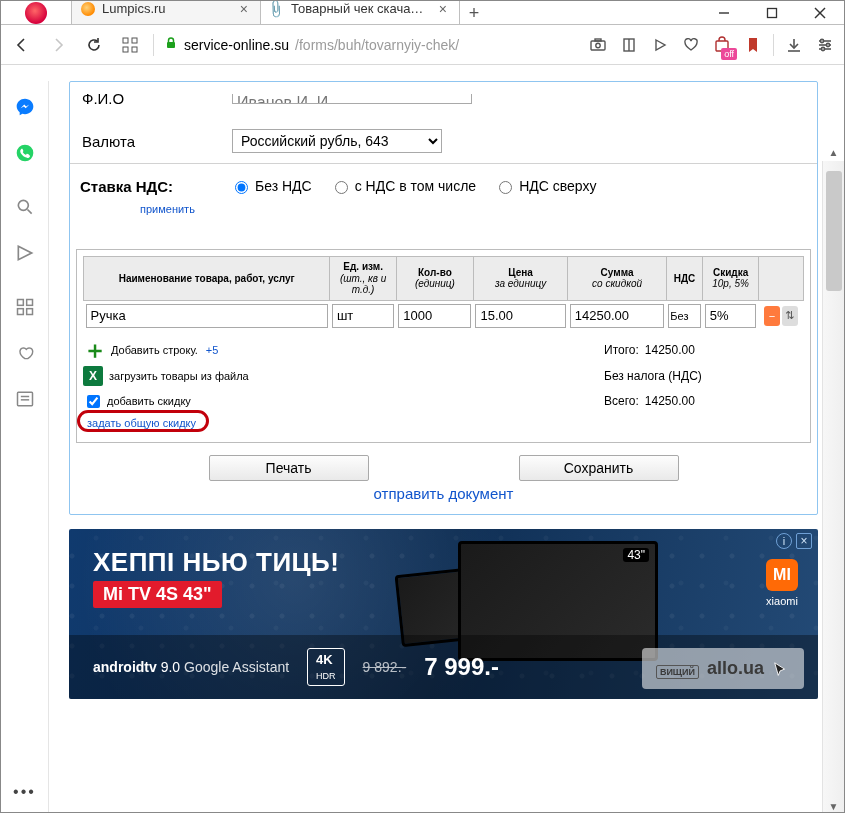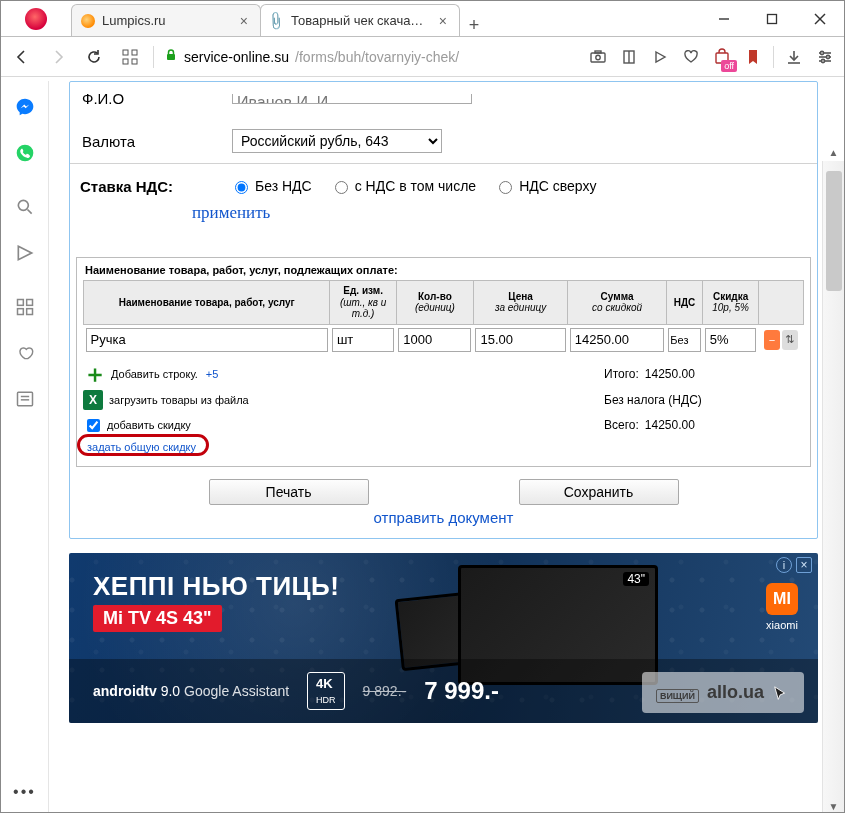--- a/index.html
+++ b/index.html
@@ -7,21 +7,21 @@
   body {
     font-family: -apple-system, BlinkMacSystemFont, "Segoe UI", Arial, sans-serif;
     background:#fff;
     width:845px; height:813px;
     overflow:hidden;
     border:1px solid #888;
     position:relative;
   }
   
   .titlebar {
-    height:36px;
+    height:24px;
     display:flex;
     align-items:stretch;
     background:#fff;
     border-bottom:1px solid #bfbfbf;
   }
   .opera-btn {
     width:70px;
     display:flex; align-items:center; justify-content:center;
     border-right:1px solid transparent;
   }
@@ -123,21 +123,21 @@
   }
   .form-field input[type=text], .form-field select {
     font-size:14px; padding:2px 4px; border:1px solid #a9a9a9; height:24px; background:#fff;
   }
   .sel-currency { width:210px; }
   .hr { height:1px; background:#d2d2d2; margin:6px -10px;}
   .nds-row { display:flex; align-items:flex-start; padding-top:8px;}
   .nds-label { width:150px; font-size:15px; font-weight:bold;}
   .nds-opts { display:flex; gap:18px; font-size:14px; }
   .nds-opts label { display:flex; align-items:center; gap:4px; cursor:pointer;}
-  .nds-apply { margin-left:112px; margin-top:8px; font-size:17px; color:#1155cc; cursor:pointer;font-family:Liberation Serif, serif;}
+  .nds-apply { margin-left:60px; margin-top:8px; font-size:11px; color:#1155cc; cursor:pointer;}
   
   .goods {
     margin:18px 0 0 0;
     border:1px solid #bcbcbc;
     padding:6px 6px 10px 6px;
   }
   .goods-title { font-size:11px; font-weight:bold; margin:0 0 4px 2px;}
   table.gtab { border-collapse:collapse; width:100%; table-layout:fixed;}
   table.gtab th {
     font-size:10px; font-weight:bold; background:#ececec;
@@ -447,21 +447,20 @@
           <label>
                 <input type="radio" name="nds" style="">
                 <span>НДС сверху</span>
               </label>
         </div>
       </div>
       <div class="nds-apply">применить</div>
     </div>
 
     <div class="goods" style="margin:18px 6px 8px 6px; position:relative;">
-      <div class="goods-title">Наименование товара, работ, услуг, подлежащих оплате:</div>
       <table class="gtab">
         <colgroup>
           <col style="width:230px">
               <col style="width:62px">
               <col style="width:72px">
           <col style="width:88px">
               <col style="width:92px">
               <col style="width:34px">
           <col style="width:52px">
               <col style="width:42px">

